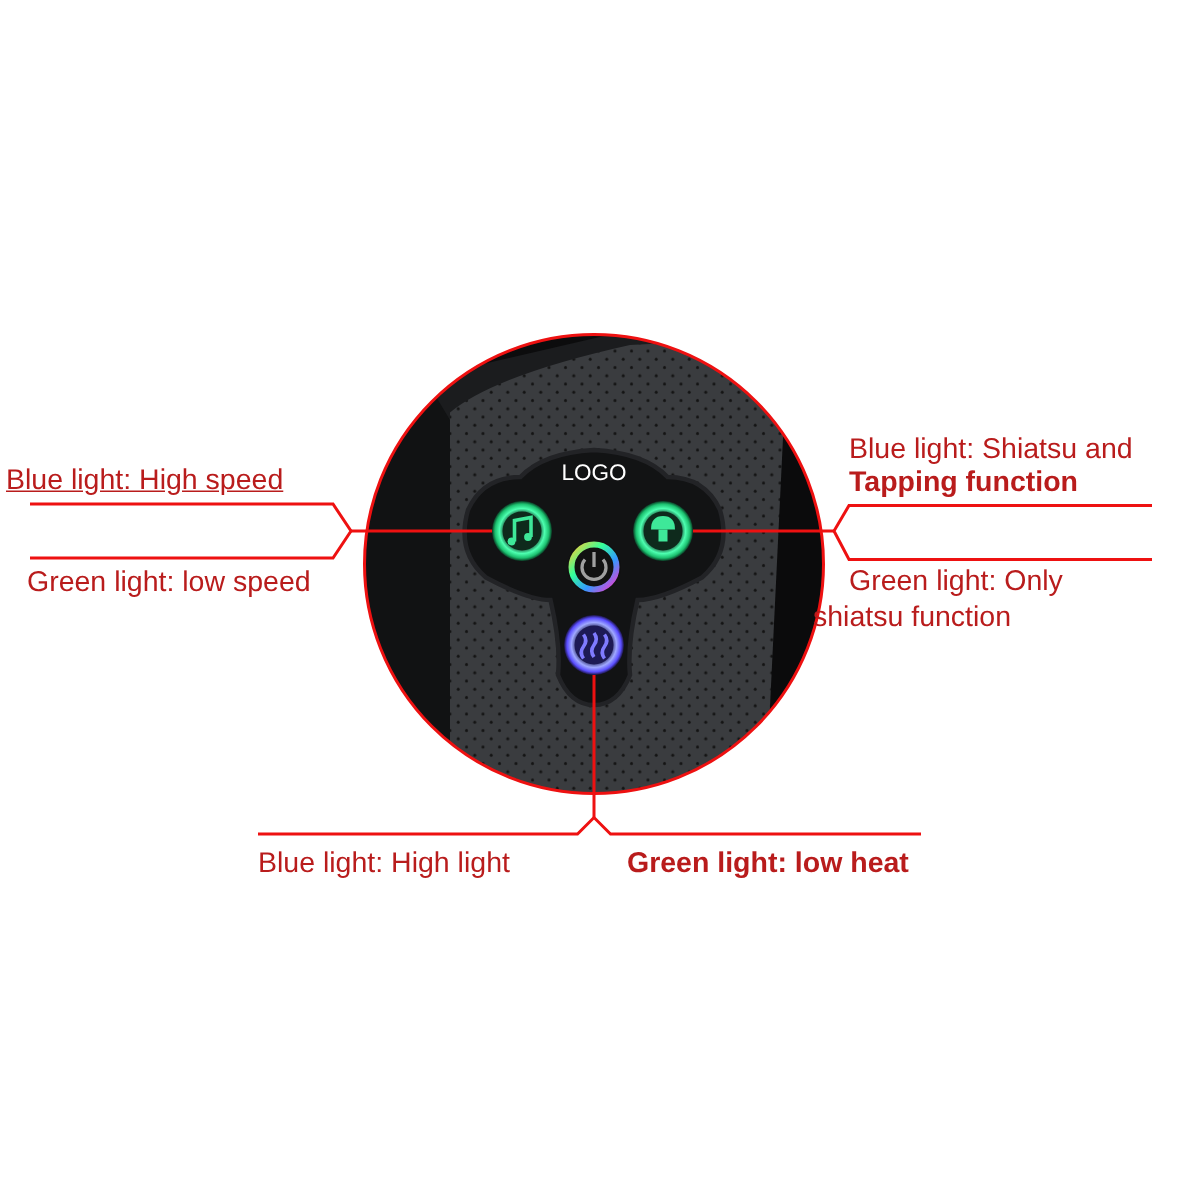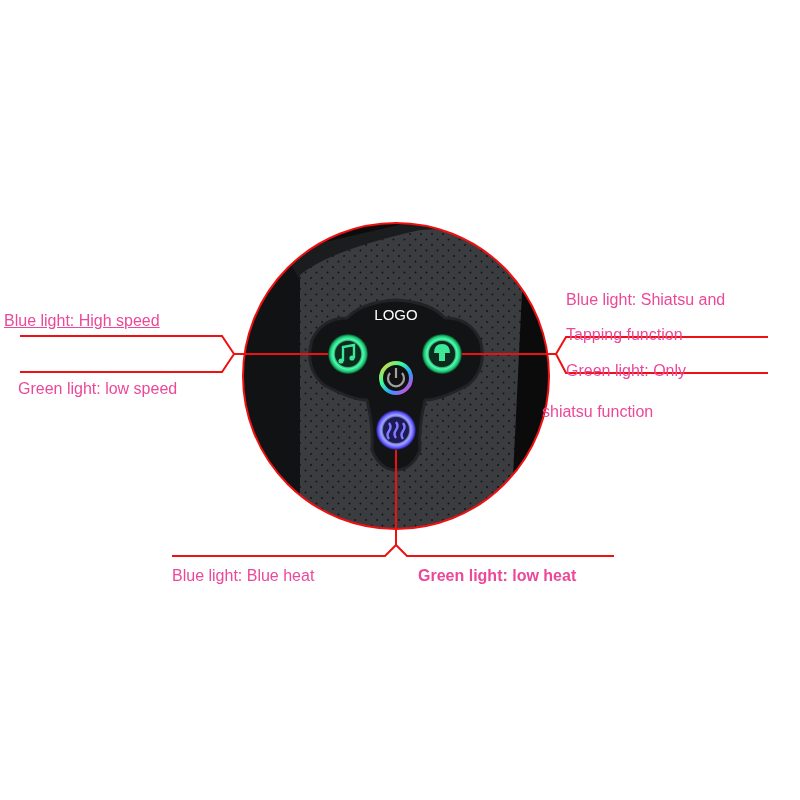--- a/index.html
+++ b/index.html
@@ -1,17 +1,17 @@
 <!DOCTYPE html>
 <html><head>
 <meta charset="utf-8">
 <style>
   html,body{margin:0;padding:0;background:#ffffff;}
   body{width:800px;height:800px;position:relative;overflow:hidden;font-family:"Liberation Sans",sans-serif;}
-  .lbl{position:absolute;color:#ec4899;font-size:16px;line-height:22px;white-space:nowrap;}
+  .lbl{position:absolute;color:#b91c1c;font-size:19px;line-height:22px;white-space:nowrap;}
   svg{position:absolute;left:0;top:0;}
   .logo{font-family:"Liberation Sans",sans-serif;font-size:15px;fill:#ffffff;}
 </style>
 </head>
 <body>
 
 <svg width="800" height="800" viewBox="0 0 800 800">
   <defs>
     <clipPath id="circ">
         <circle cx="396" cy="376" r="153"></circle>
@@ -105,18 +105,18 @@
 
     <line x1="396" y1="450" x2="396" y2="545"></line>
     <polyline points="172,556 385,556 396,545 407,556 614,556"></polyline>
   </g>
 </svg>
 
 <div class="lbl" style="left:4px;top:310px;text-decoration:underline;">Blue light: High speed</div>
 <div class="lbl" style="left:18px;top:378px;text-align:center;">Green light: low speed</div>
 
 <div class="lbl" style="left:566px;top:289px;">Blue light: Shiatsu and</div>
-<div class="lbl" style="left:566px;top:324px;">Tapping function</div>
-<div class="lbl" style="left:566px;top:360px;">Green light: Only</div>
+<div class="lbl" style="left:566px;top:311px;font-weight:bold;">Tapping function</div>
+<div class="lbl" style="left:566px;top:377px;">Green light: Only</div>
 <div class="lbl" style="left:542px;top:401px;">shiatsu function</div>
 
-<div class="lbl" style="left:172px;top:565px;">Blue light: Blue heat</div>
+<div class="lbl" style="left:172px;top:565px;">Blue light: High light</div>
 <div class="lbl" style="left:418px;top:565px;font-weight:bold;">Green light: low heat</div>
 
 </body></html>

